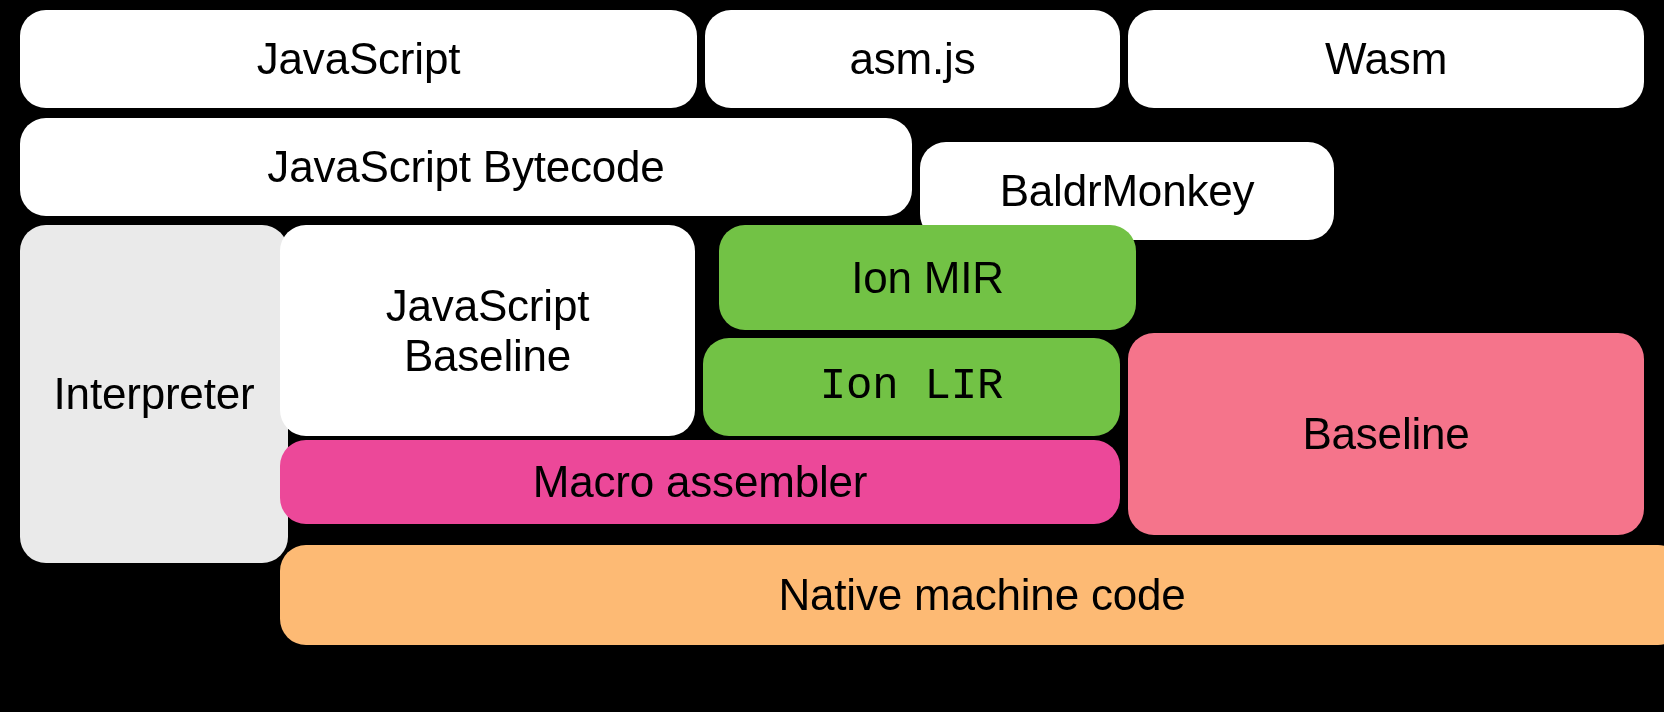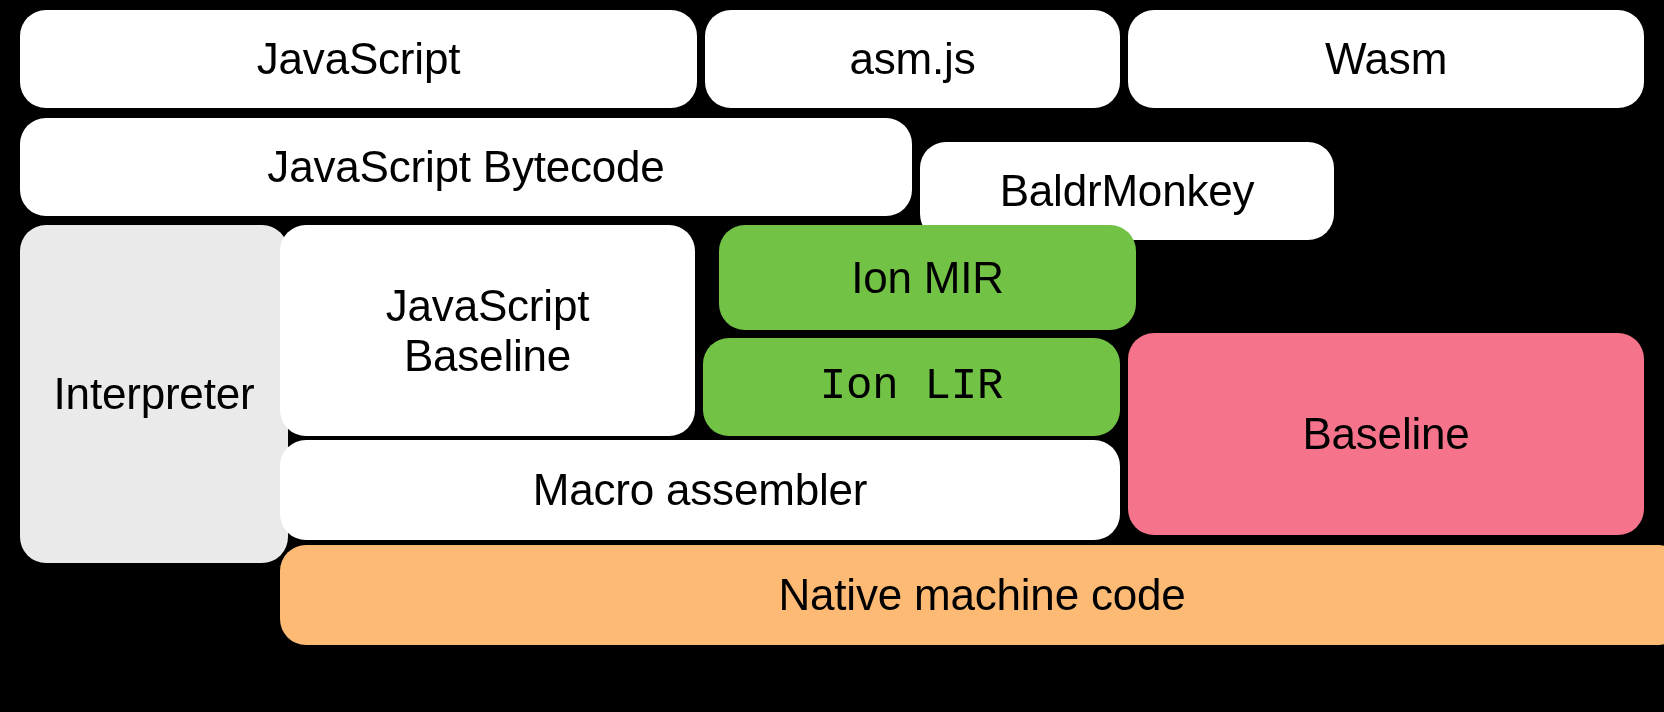--- a/index.html
+++ b/index.html
@@ -45,15 +45,15 @@
     <div class="node white" style="left: 1128px; top: 10px; width: 516px; height: 98px; background: rgb(255, 255, 255); color: rgb(0, 0, 0);">Wasm</div>
     <div class="node white" style="left: 705px; top: 10px; width: 415px; height: 98px; background: rgb(255, 255, 255); color: rgb(0, 0, 0);">asm.js</div>
     <div class="node white" style="left: 20px; top: 118px; width: 892px; height: 98px; background: rgb(255, 255, 255); color: rgb(0, 0, 0);">JavaScript Bytecode</div>
     <div class="node white" style="left: 920px; top: 118px; width: 414px; height: 98px; background: rgb(255, 255, 255); color: rgb(0, 0, 0); margin-top: 24px;">BaldrMonkey</div>
     <div class="node gray" style="left: 20px; top: 225px; width: 268px; height: 338px; background: rgb(234, 234, 234); color: rgb(0, 0, 0);">Interpreter</div>
     <div class="node white" style="left: 280px; top: 225px; width: 415px; height: 211px; background: rgb(255, 255, 255); color: rgb(0, 0, 0);">JavaScript
 Baseline</div>
     <div class="node green" style="left: 703px; top: 225px; width: 417px; height: 105px; background: rgb(114, 194, 69); color: rgb(0, 0, 0); margin-left: 16px;">Ion MIR</div>
     <div class="node green" style="left: 703px; top: 338px; width: 417px; height: 98px; background: rgb(114, 194, 69); color: rgb(0, 0, 0); font-family: Liberation Mono, monospace;">Ion LIR</div>
     <div class="node pink" style="left: 1128px; top: 333px; width: 516px; height: 202px; background: rgb(245, 116, 139); color: rgb(0, 0, 0);">Baseline</div>
-    <div class="node white" style="left: 280px; top: 440px; width: 840px; height: 100px; background: #ffffff; color: rgb(0, 0, 0);">Macro assembler</div>
+    <div class="node white" style="left: 280px; top: 440px; width: 840px; height: 84px; background: #ec4899; color: rgb(0, 0, 0);">Macro assembler</div>
     <div class="node white" style="left: 280px; top: 545px; width: 1404px; height: 100px; background: #fdba74; color: rgb(0, 0, 0);">Native machine code</div>
   </div>
 
 </body></html>

